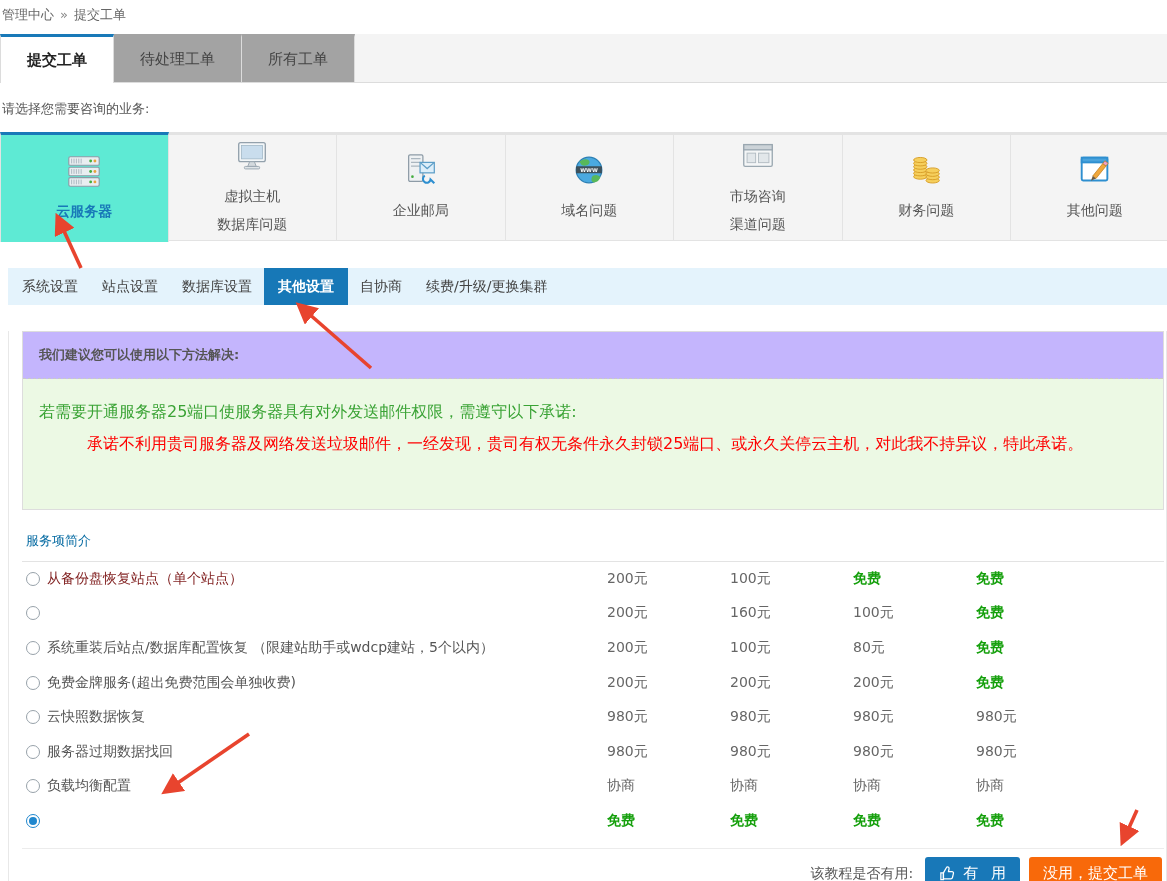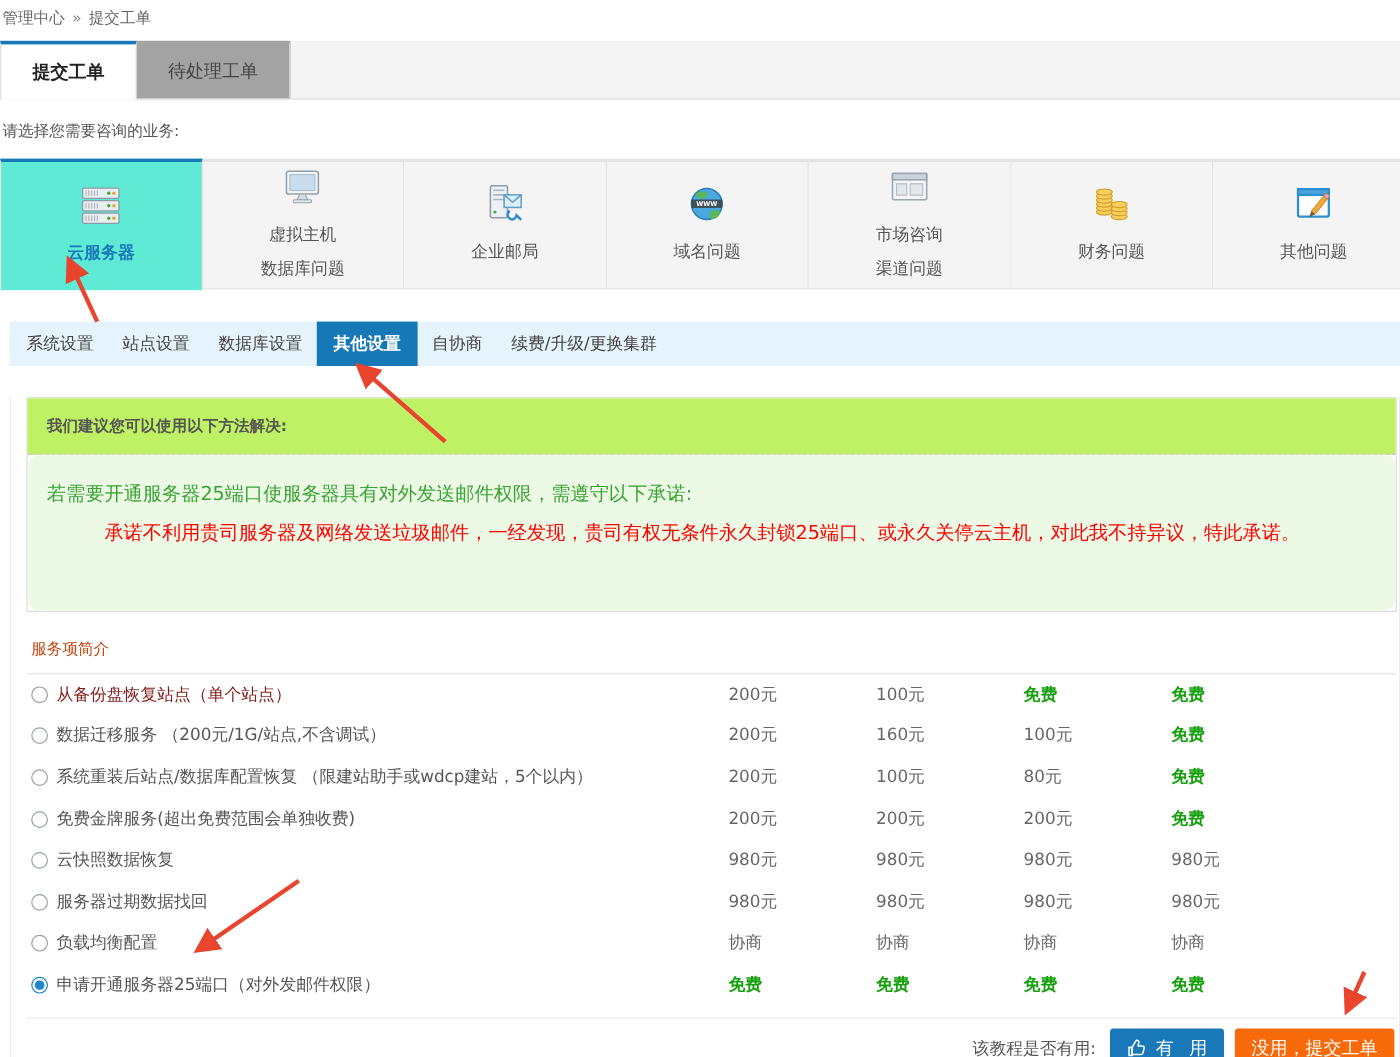--- a/index.html
+++ b/index.html
@@ -47,29 +47,29 @@
              font-size:14px; }
   .subtab { padding:14px 12px; display:flex; align-items:center; color:#444; cursor:pointer; }
   .subtab:first-child { margin-left:2px; }
   .subtab.active { background:#1778b7; color:#fff; font-weight:bold; padding:0 14px; }
 
   
   .panel { border:1px solid #e8e8e8; border-top:none; padding:0 2px 0 13px; min-height:546px; }
 
   
   .advice { margin-top:26px; border:1px solid #ddd; }
-  .advice-header { background:#bef264; padding:14px 16px; font-size:13px; font-weight:bold;
+  .advice-header { background:#c4b5fd; padding:14px 16px; font-size:13px; font-weight:bold;
                    color:#555; border-bottom:1px dashed #c9c9c9; }
-  .advice-body { background:#ecf9e4; padding:21px 16px 52px 16px; font-size:16px; line-height:1.55;border-radius:10px; }
+  .advice-body { background:#ecf9e4; padding:21px 16px 52px 16px; font-size:16px; line-height:1.55; }
   .notice-green { color:#3aa335; }
   .notice-red { color:#fe0000; margin-top:7px; text-indent:3em; }
 
   
   .srv-table { margin-top:14px; }
-  .srv-header { display:flex; align-items:center; color:#c2410c; font-size:13px;
+  .srv-header { display:flex; align-items:center; color:#0369a1; font-size:13px;
                 padding:8px 0 11px 4px; border-bottom:1px solid #e3e3e3; }
   .col-label-h { flex:0 0 585px; }
   .col-price { flex:0 0 123px; color:#666; }
   .srv-row { display:flex; align-items:center; height:34.6px; font-size:14px; color:#555; }
   .col-label { flex:0 0 585px; display:flex; align-items:center; gap:7px; padding-left:4px; cursor:pointer; }
   .col-label .row-label { cursor:pointer; }
   .srv-row .free { color:#16a00d; font-weight:bold; }
   .srv-row .row-label.link { color:#7f1d1d; }
 
   .radio { width:14px; height:14px; border-radius:50%; border:1px solid #98a2aa; background:#fff;
@@ -182,20 +182,23 @@
   <span>管理中心</span><span class="sep">»</span><span>提交工单</span>
 </div>
 
 <div class="tabbar">
   <div class="tab active">
       <span>提交工单</span>
     </div>
     <div class="tab">
       <span>待处理工单</span>
     </div>
+    <div class="tab">
+      <span>所有工单</span>
+    </div>
 </div>
 
 <div class="prompt">请选择您需要咨询的业务:</div>
 
 <div class="categories">
   <div class="category active">
       <svg>
         <use href="#sym-server-stack-icon"></use>
       </svg>
       <span class="cat-label">云服务器</span>
@@ -287,21 +290,20 @@
             <span class="row-label link">从备份盘恢复站点（单个站点）</span>
           </span>
         <span class="col-price">200元</span>
           <span class="col-price">100元</span>
           <span class="col-price free">免费</span>
           <span class="col-price free">免费</span>
         </div>
         <div class="srv-row">
           <span class="col-label">
             <span class="radio"></span>
-            <span class="row-label">数据迁移服务 （200元/1G/站点,不含调试）</span>
           </span>
         <span class="col-price">200元</span>
           <span class="col-price">160元</span>
           <span class="col-price">100元</span>
           <span class="col-price free">免费</span>
         </div>
         <div class="srv-row">
           <span class="col-label">
             <span class="radio"></span>
             <span class="row-label">系统重装后站点/数据库配置恢复 （限建站助手或wdcp建站，5个以内）</span>
@@ -347,21 +349,20 @@
             <span class="row-label">负载均衡配置</span>
           </span>
         <span class="col-price">协商</span>
           <span class="col-price">协商</span>
           <span class="col-price">协商</span>
           <span class="col-price">协商</span>
         </div>
         <div class="srv-row selected">
           <span class="col-label">
             <span class="radio"></span>
-            <span class="row-label">申请开通服务器25端口（对外发邮件权限）</span>
           </span>
         <span class="col-price free">免费</span>
           <span class="col-price free">免费</span>
           <span class="col-price free">免费</span>
           <span class="col-price free">免费</span>
         </div>
     </div>
 
     <div class="footer">
       <span class="footer-q">该教程是否有用:</span>

